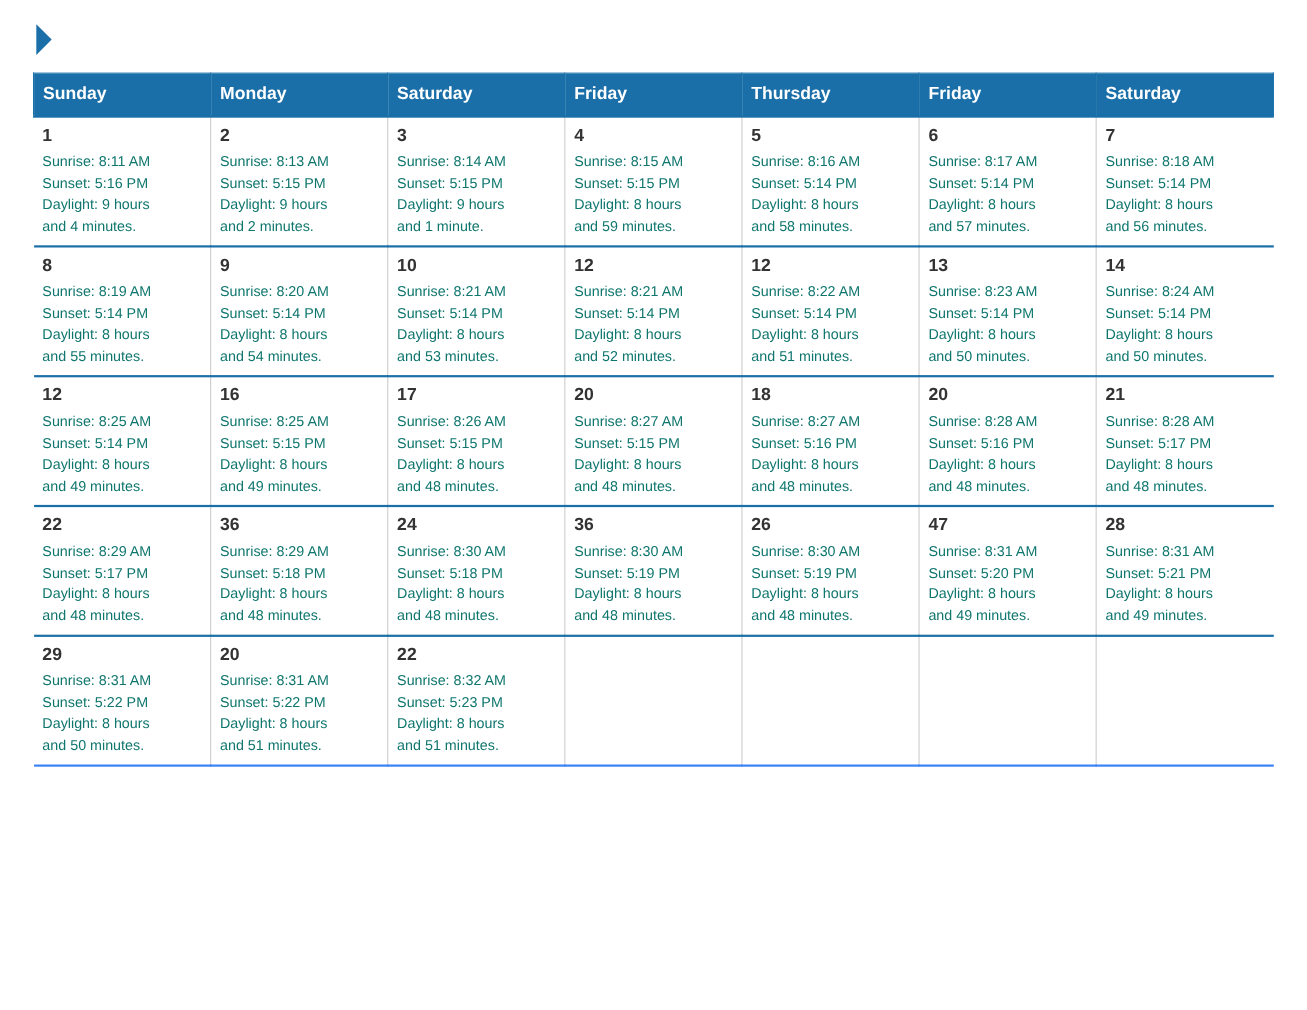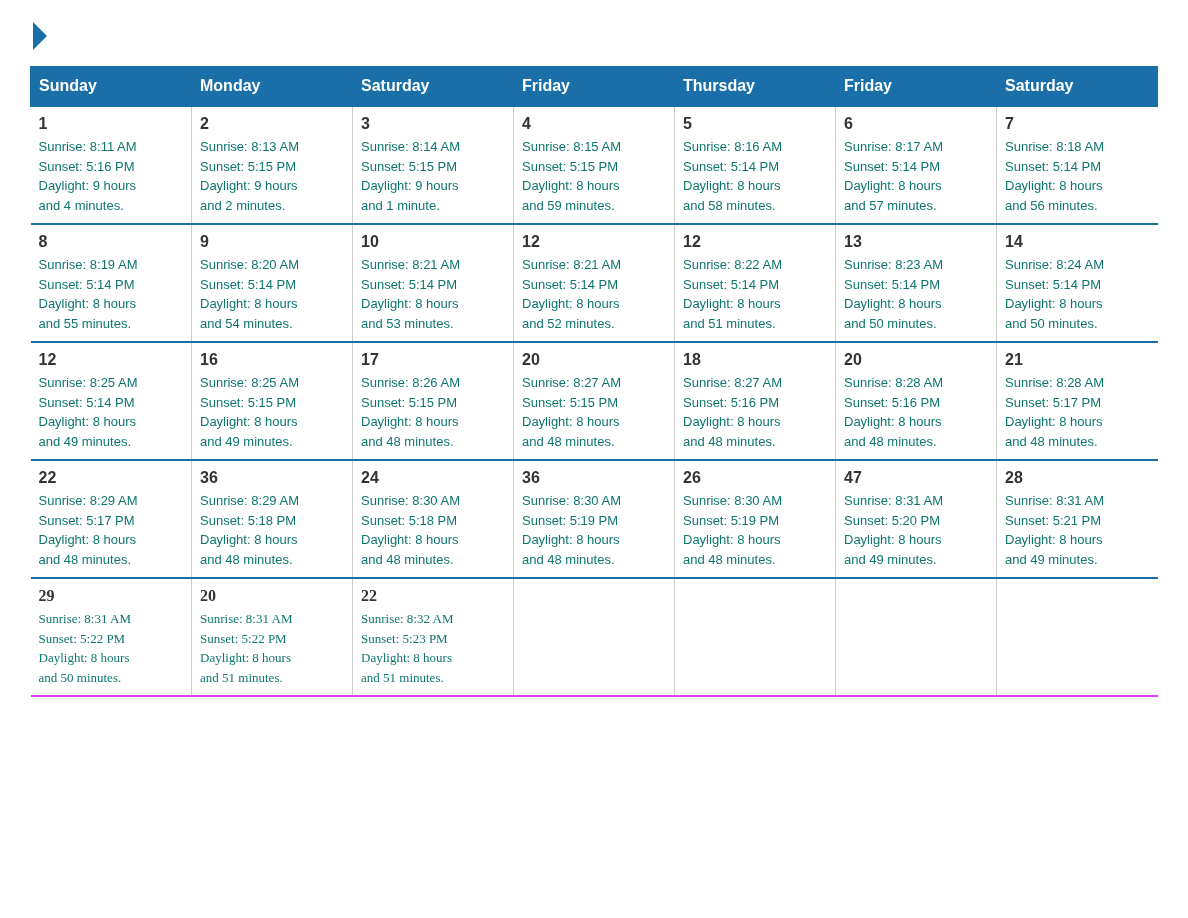--- a/index.html
+++ b/index.html
@@ -91,22 +91,21 @@
       font-weight: bold;
       display: block;
       margin-bottom: 4px;
     }
     .day-info {
       font-size: 13px;
       line-height: 1.5;
       color: #0f766e;
     }
     tbody tr:last-child {
-      border-bottom: 2px solid #d946ef;
-      font-family: Liberation Serif, serif;
+      border-bottom: 2px solid #3b82f6;
     }
     tbody td:first-child {
       border-left: none;
     }
     tbody td:last-child {
       border-right: none;
     }
   </style>
 </head>
 <body>

